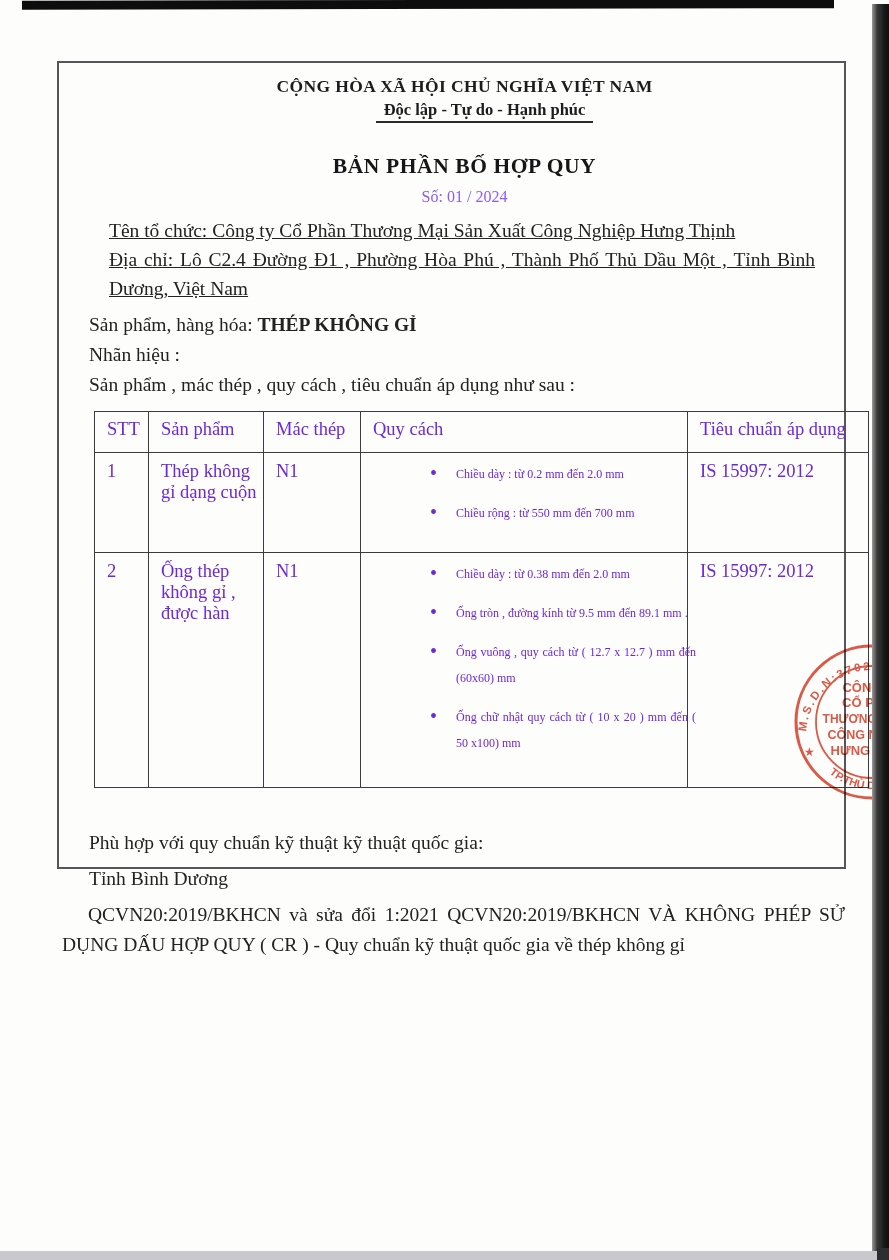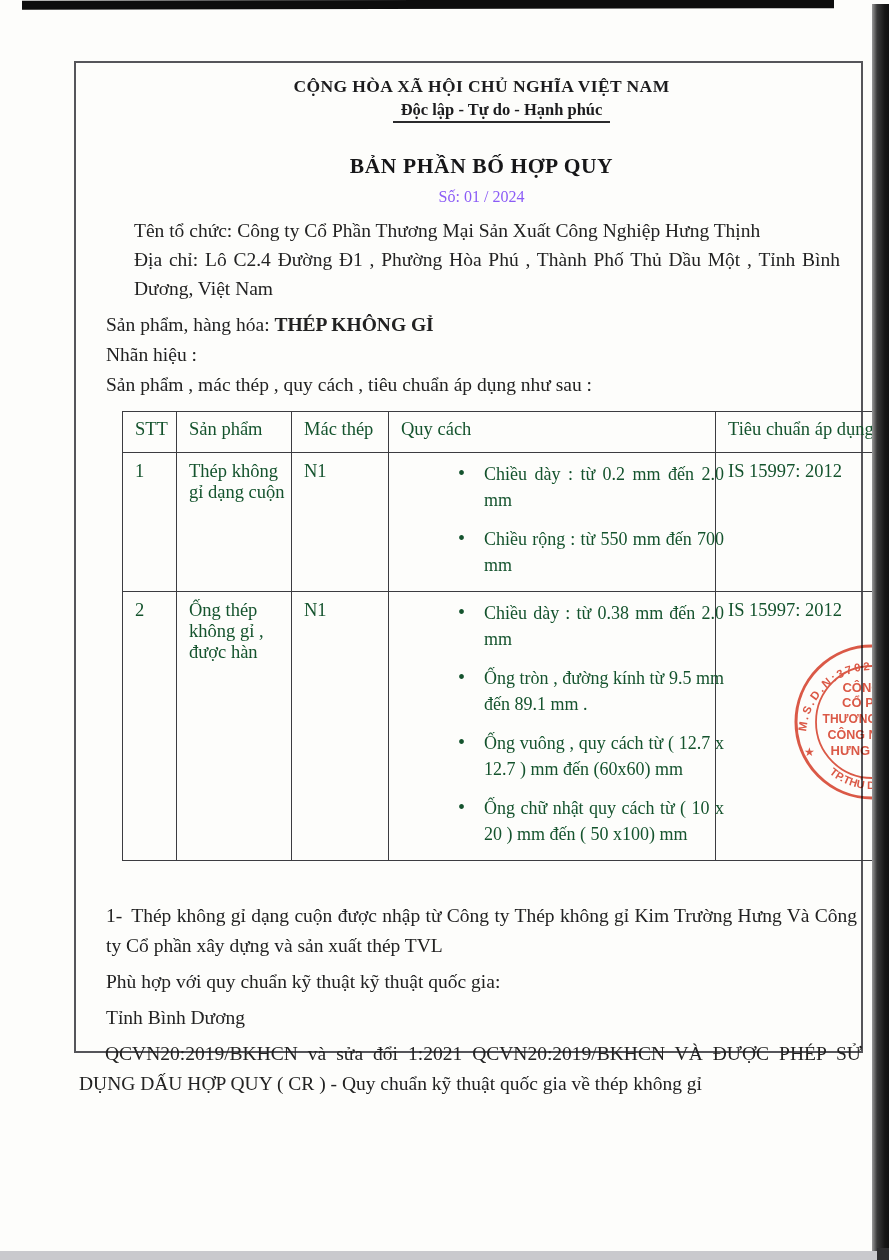--- a/index.html
+++ b/index.html
@@ -13,59 +13,59 @@
   }
   
   .scan-top-bar{position:absolute;left:22px;top:0;width:812px;height:9px;background:#0d0d0d;transform:rotate(-0.12deg);z-index:6;}
   .scan-right-band{position:absolute;left:872px;top:4px;width:17px;height:1248px;z-index:6;
     background:linear-gradient(to right,#9a9a9a 0%,#3a3a3a 30%,#161616 75%,#101010 100%);}
   .scan-bottom-bar{position:absolute;left:0;top:1251px;width:889px;height:9px;background:#c9c9cd;z-index:6;}
   .scan-corner{position:absolute;left:877px;top:1248px;width:12px;height:12px;background:#2e2e30;z-index:7;}
 
   
   .frame{
-    position:absolute;left:74px;top:61px;width:789px;height:992px;
+    position:absolute;left:57px;top:61px;width:789px;height:808px;
     border:2px solid #55555a;box-sizing:border-box;
     padding:0 4px 0 30px;z-index:1;
   }
   .center{text-align:center;}
   .h-national{margin:13px 0 0 0;font-size:17.5px;font-weight:bold;letter-spacing:.4px;color:#1c1c1e;}
   .h-motto{margin:3px 0 0 0;font-size:16.5px;font-weight:bold;color:#1c1c1e;}
   .h-motto span{border-bottom:2px solid #2a2a2c;padding:0 8px 2px 8px;margin-left:40px;}
   .h-title{margin:34px 0 0 0;font-size:21.5px;font-weight:bold;letter-spacing:.6px;color:#161618;}
   .h-number{margin:9px 0 0 0;font-size:16px;color:#8b5cf6;}
 
-  .info-block{margin:10px 0 0 28px;width:706px;font-size:19.5px;line-height:29px;text-align:justify;}
+  .info-block{margin:10px 0 0 20px;width:706px;font-size:19.5px;line-height:29px;text-align:justify;text-decoration:underline;}
   .info-block p{margin:0;}
   .info-block .phone{margin-top:2px;}
   .products-block{margin:7px 0 0 0;font-size:19.5px;line-height:30px;}
   .products-block p{margin:0;}
   .bold{font-weight:bold;}
 
   table.spec{
     border-collapse:collapse;table-layout:fixed;
-    margin:11px 0 0 16px;width:774px;
-    font-size:18.5px;color:#14532d;
+    margin:11px 0 0 5px;width:774px;
+    font-size:18.5px;color:#6d28d9;
   }
   table.spec th,table.spec td{
     border:1.6px solid #3c3c40;vertical-align:top;box-sizing:border-box;
     font-weight:normal;text-align:left;padding:8px 6px 0 12px;
   }
   table.spec th{height:41px;padding-top:7px;}
   th.c-stt,td.c-stt{text-align:center;padding-left:0;padding-right:0;}
   td.c-sp{text-align:justify;padding-right:10px;}
   td.c-mt{text-align:center;padding-left:0;}
   td.c-qc{padding:10px 6px 0 0;}
   td.c-tc{padding-left:10px;}
   tr.r1 td{height:100px;}
   tr.r2 td{height:235px;}
   ul.bullets{list-style:none;margin:0;padding:0;}
   ul.bullets li{
     position:relative;margin:0 0 13px 55px;padding:0 8px 0 28px;
-    width:240px;font-size:18px;line-height:26px;text-align:justify;
+    width:240px;font-size:12px;line-height:26px;text-align:justify;
   }
   ul.bullets li::before{content:"•";position:absolute;left:2px;top:-1px;font-size:20px;}
 
   .notes{margin:40px 0 0 0;font-size:19.5px;line-height:30px;}
   .notes p{margin:0 0 6px 0;text-align:justify;}
   .note-num{padding-right:9px;}
   .note-hang{padding-left:17px;text-indent:-17px;}
   .line-plain{text-align:left !important;}
   .qcvn{margin-left:-27px !important;text-indent:26px;width:783px;}
 
@@ -163,20 +163,19 @@
               <li>Ống vuông , quy cách từ ( 12.7 x 12.7 ) mm đến (60x60) mm</li>
               <li>Ống chữ nhật quy cách từ ( 10 x 20 ) mm đến ( 50 x100) mm</li>
             </ul>
           </td>
           <td class="c-tc">IS 15997: 2012</td>
         </tr>
       </tbody>
     </table>
 
     <div class="notes">
-      <p><span class="note-num">1-</span><span>Thép không gỉ dạng cuộn được nhập từ Công ty Thép không gỉ Kim Trường Hưng Và Công ty Cổ phần xây dựng và sản xuất thép TVL</span></p>
       <p class="line-plain">Phù hợp với quy chuẩn kỹ thuật kỹ thuật quốc gia:</p>
       <p class="line-plain">Tỉnh Bình Dương</p>
-      <p class="qcvn">QCVN20:2019/BKHCN  và  sửa  đổi  1:2021  QCVN20:2019/BKHCN  VÀ  ĐƯỢC PHÉP SỬ DỤNG DẤU HỢP QUY ( CR ) -  Quy chuẩn kỹ thuật quốc gia về thép không gỉ</p>
+      <p class="qcvn">QCVN20:2019/BKHCN  và  sửa  đổi  1:2021  QCVN20:2019/BKHCN  VÀ  KHÔNG PHÉP SỬ DỤNG DẤU HỢP QUY ( CR ) -  Quy chuẩn kỹ thuật quốc gia về thép không gỉ</p>
     </div>
 
   </div>
 </div>
 
 </body></html>

